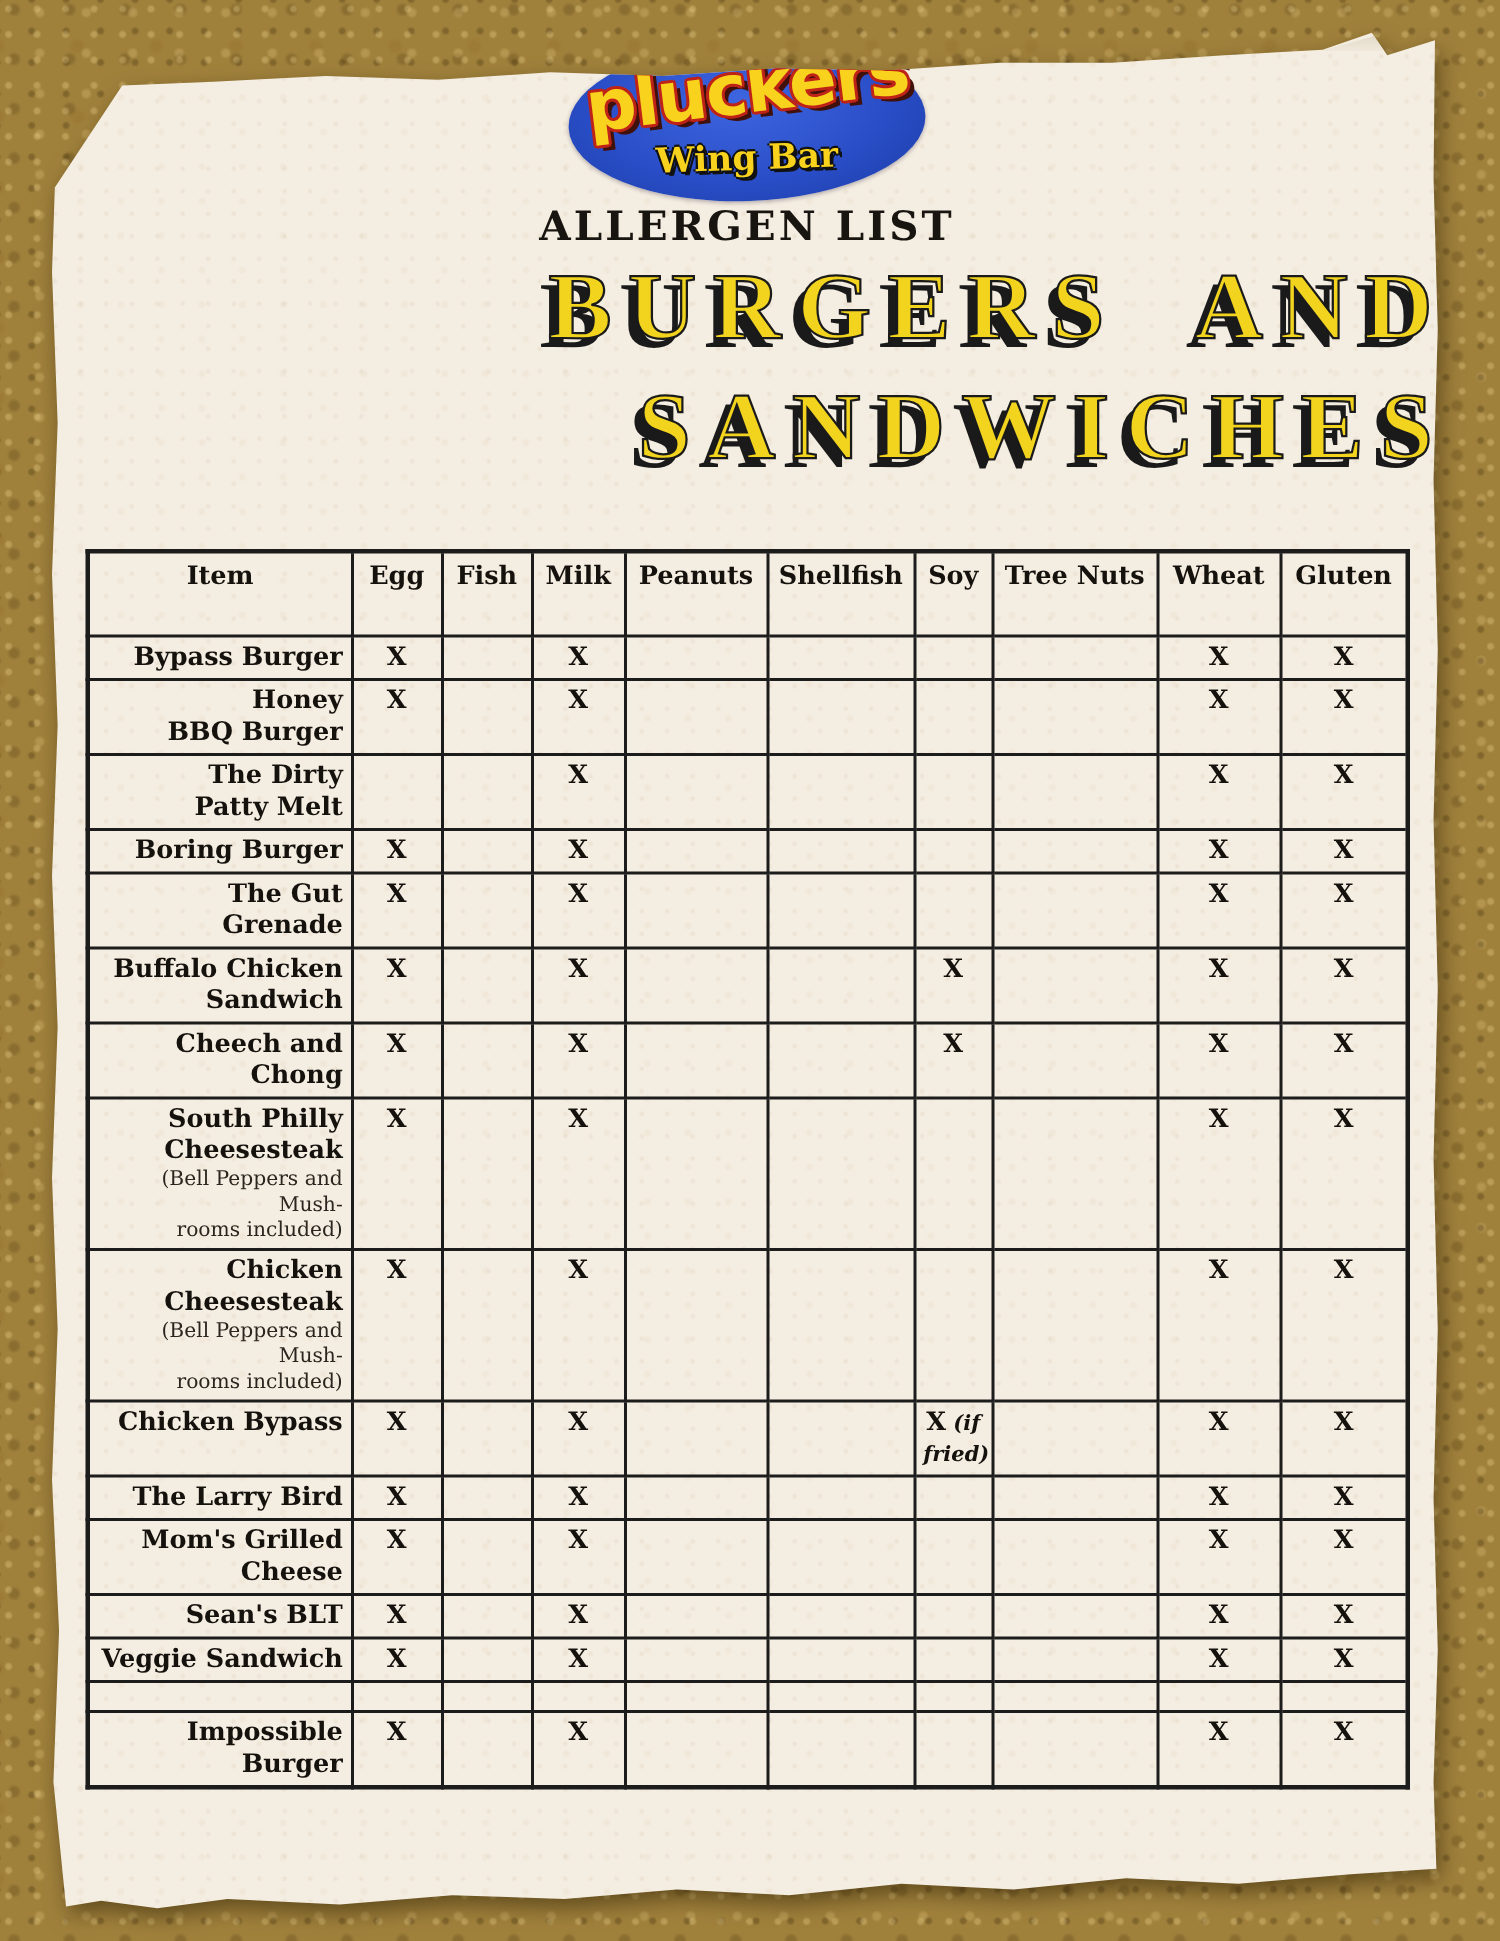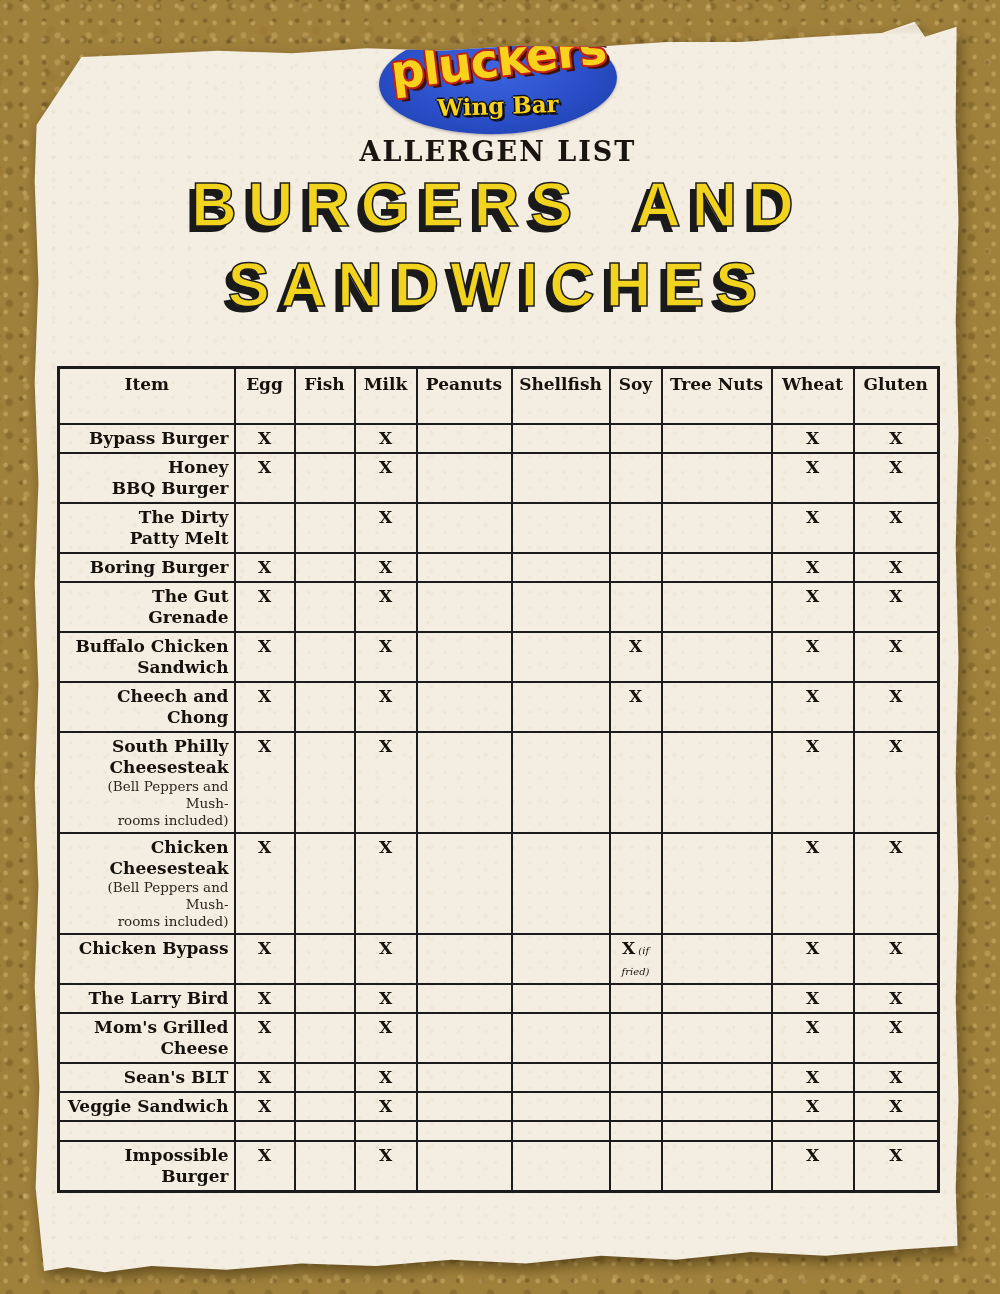--- a/index.html
+++ b/index.html
@@ -70,22 +70,22 @@
     font-family:"DejaVu Serif",serif;font-weight:bold;font-size:23px;
     color:#f8d21c;white-space:nowrap;
     text-shadow:1.5px 0 0 #111,-1.5px 0 0 #111,0 1.5px 0 #111,0 -1.5px 0 #111,2.5px 2.5px 0 #111;
   }
   .subtitle{
     position:absolute;left:0;right:0;top:118px;text-align:center;
     font-family:"DejaVu Serif",serif;font-weight:bold;font-size:27px;letter-spacing:2px;
     color:#181410;
   }
   .page-title{
-    position:absolute;left:0;right:0;top:146px;text-align:center;
-    font-family:Liberation Sans, sans-serif;font-weight:bold;
+    position:absolute;left:0;right:0;top:146px;text-align:right;
+    font-family:Liberation Serif, serif;font-weight:bold;
     color:#f2d41f;
   }
   .title-line{
     font-size:63px;line-height:80px;letter-spacing:11px;word-spacing:26px;
     -webkit-text-stroke:1.5px #1a1a1a;
     text-shadow:-6px 6px 0 #1a1a1a;
   }
   
   .allergen-table{
     position:absolute;left:27px;top:348px;
@@ -96,21 +96,21 @@
   .allergen-table th,.allergen-table td{
     border:2px solid #1c1c1c;vertical-align:top;
     font-family:"DejaVu Serif",serif;font-weight:bold;font-size:17px;line-height:21px;
     color:#15120e;padding:3px 5px;
   }
   .allergen-table thead th{height:46px;text-align:center;padding-top:5px;}
   .item-cell{text-align:right;padding-left:7px;}
   .al-cell{text-align:center;}
   .mark{font-weight:bold;}
   .item-note{font-weight:normal;font-size:13.5px;line-height:17px;color:#2a261f;}
-  .cell-note{font-style:italic;font-weight:normal;font-size:10px;line-height:17px;}
+  .cell-note{font-style:italic;font-weight:bold;font-size:14px;line-height:17px;}
   .empty-row th,.empty-row td{height:18px;padding:0;}
 </style>
 </head>
 <body>
 
 <div class="corkboard"></div>
 
 <div class="paper-wrap">
   <div class="paper">
     <div class="corner-fold"></div>

